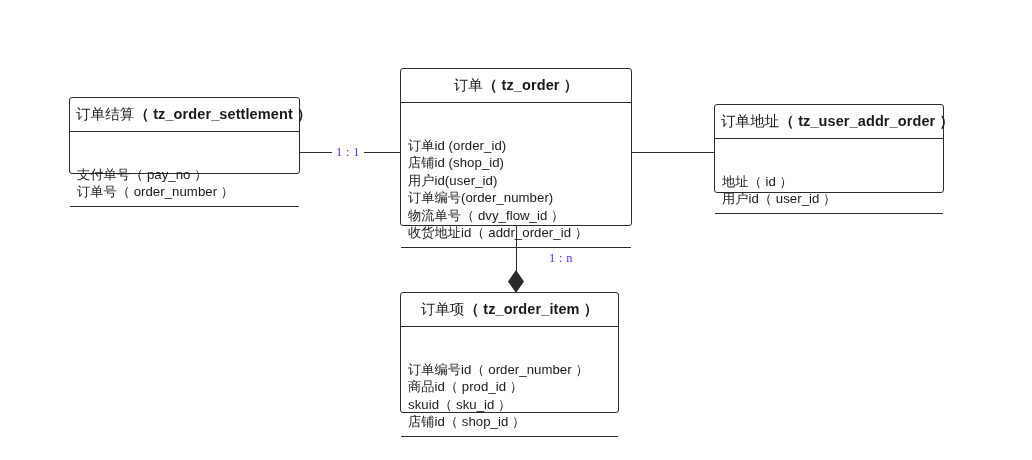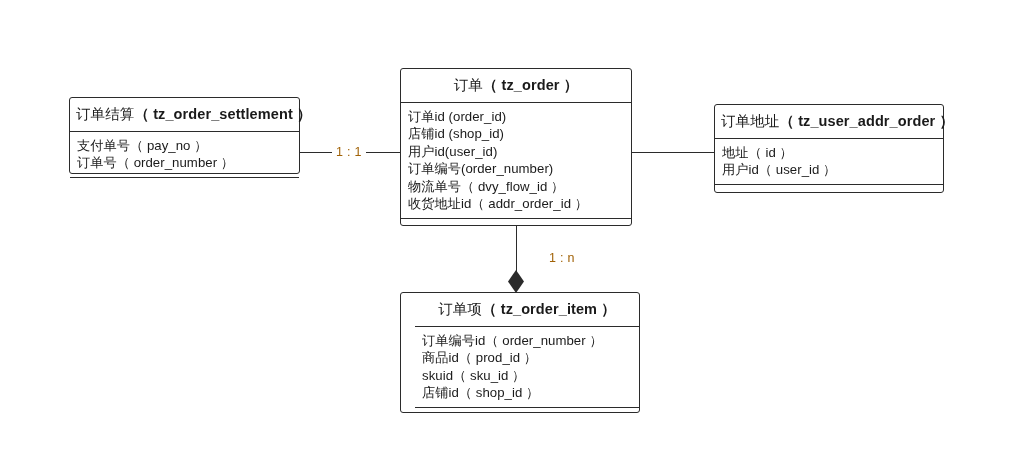--- a/index.html
+++ b/index.html
@@ -27,20 +27,21 @@
   
   .entity {
     position: absolute;
     box-sizing: border-box;
     background: #ffffff;
     border: 1.6px solid #2b2b2b;
     border-radius: 3px;
     display: flex;
     flex-direction: column;
     z-index: 3;
+    gap: 29px;
   }
   .entity-header {
     box-sizing: border-box;
     text-align: center;
     font-size: 14.5px;
     line-height: 1;
     padding: 9px 6px 9px 6px;
     border-bottom: 1.6px solid #2b2b2b;
     white-space: nowrap;
     letter-spacing: 0.1px;
@@ -62,46 +63,47 @@
   .entity-footer {
     box-sizing: border-box;
     flex: 1 1 auto;
     min-height: 22px;
   }
 
   
   #ent-settlement { left: 69px;  top: 97px;  width: 231px; height: 77px; }
   #ent-order      { left: 400px; top: 68px;  width: 232px; height: 158px; }
   #ent-addr       { left: 714px; top: 104px; width: 230px; height: 89px;  }
-  #ent-item       { left: 400px; top: 292px; width: 240px; height: 121px; padding-left: 14px; }
+  #ent-item       { left: 400px; top: 292px; width: 219px; height: 121px; }
 
   
   .conn {
     position: absolute;
     background: #2b2b2b;
     z-index: 1;
   }
   .conn-h { height: 1.6px; }
   .conn-v { width: 1.6px; }
 
   #conn-settlement-order { left: 300px; top: 151.5px; width: 100px; }
   #conn-order-addr       { left: 632px; top: 151.5px; width: 118px; }
   #conn-order-item       { left: 515.5px; top: 226px; height: 46px; }
 
   
   .card-label {
     position: absolute;
     font-size: 12.5px;
     line-height: 14px;
-    color: #a16207;
+    color: #6d28d9;
     background: #ffffff;
     padding: 1px 4px;
     white-space: nowrap;
     z-index: 2;
     letter-spacing: 0.3px;
+    font-family: Liberation Serif, serif;
   }
   #label-1-1 { left: 332px; top: 144px; }
   #label-1-n { left: 497px; top: 250px; margin-left: 48px; }
 
   
   #marker-item {
     position: absolute;
     left: 508px;
     top: 270px;
     width: 16px;

